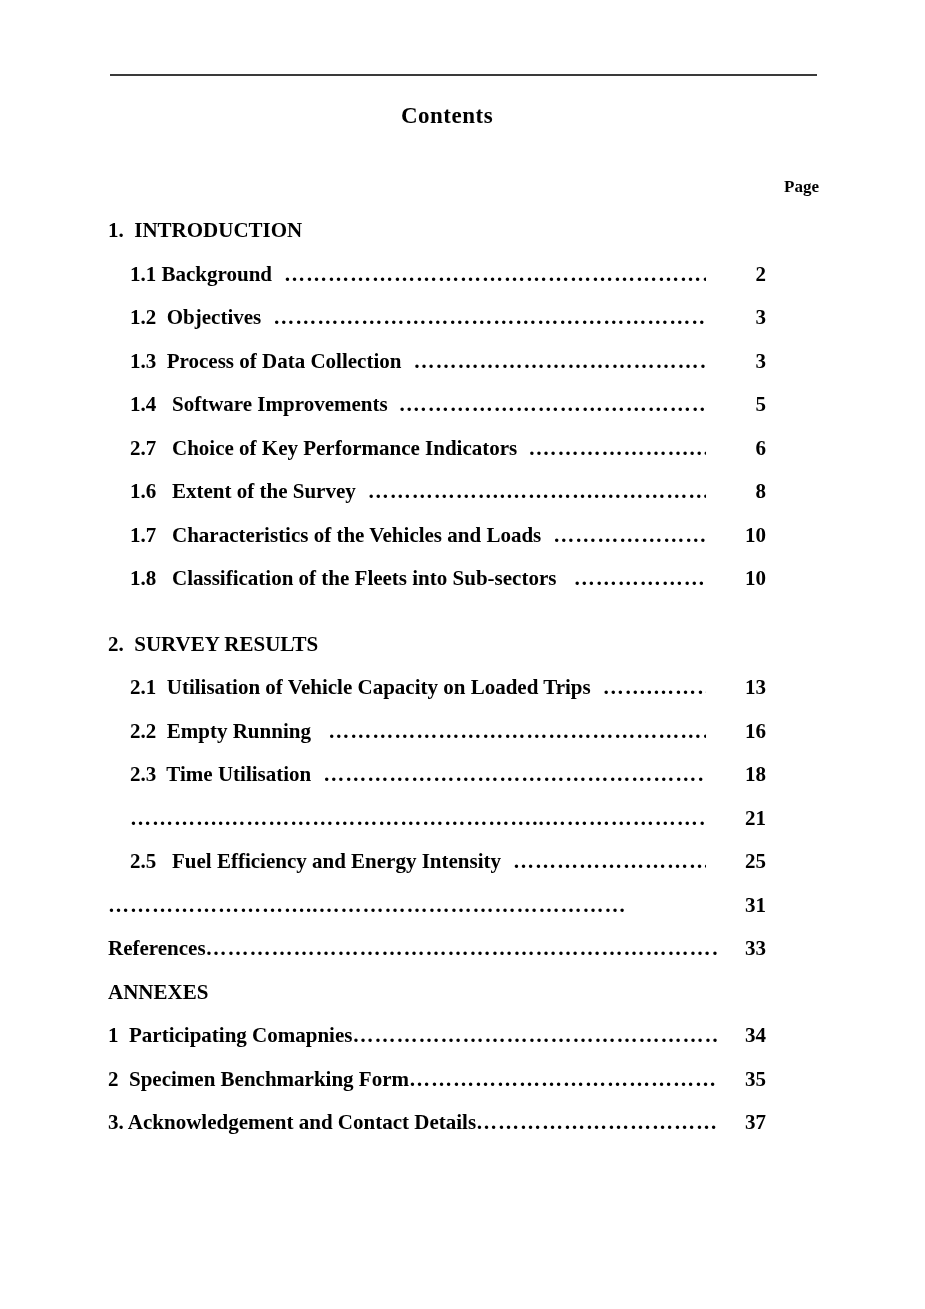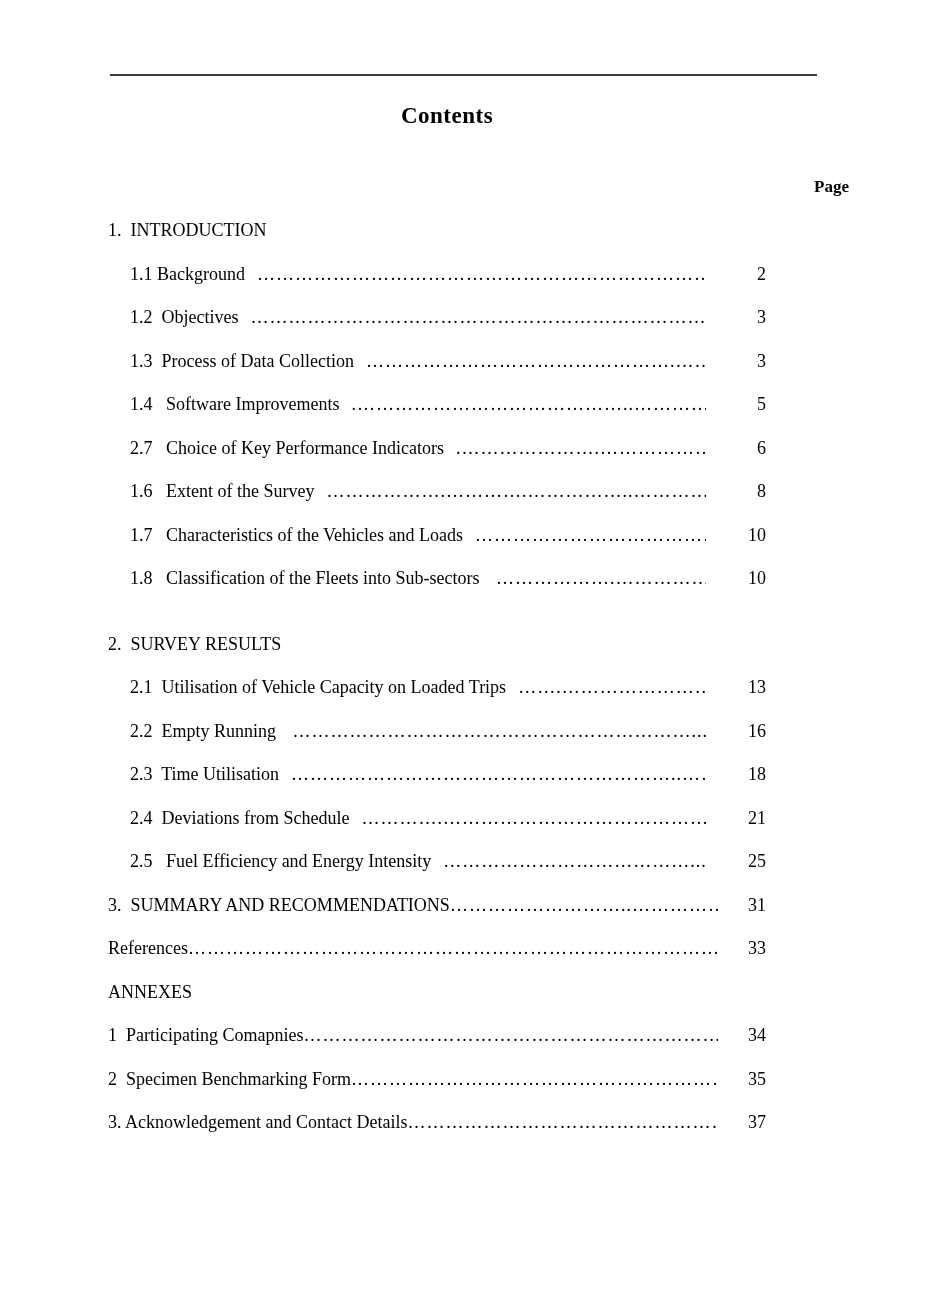--- a/index.html
+++ b/index.html
@@ -28,37 +28,37 @@
   h1.doc-title {
     margin: 25px 0 0 0;
     width: 894px;
     text-align: center;
     font-size: 23px;
     line-height: 30px;
     font-weight: bold;
     letter-spacing: 0.5px;
   }
   .page-col-label {
-    margin: 44px 76px 0 0;
+    margin: 44px 106px 0 0;
     text-align: right;
     font-size: 17px;
     line-height: 24px;
     font-weight: bold;
   }
   .toc {
     margin: 10px 0 0 108px;
     width: 662px;
   }
   .row {
     display: flex;
     align-items: baseline;
     line-height: 43.5px;
     height: 43.5px;
-    font-size: 18px;
-    font-weight: normal;
+    font-size: 21px;
+    font-weight: bold;
     white-space: pre;
   }
   .row.gap-before { margin-top: 22px; }
   .row.indent { padding-left: 22px; gap: 12px; }
   .row .label {
     flex: 0 0 auto;
     white-space: pre;
   }
   .row .dots {
     flex: 1 1 auto;
@@ -144,31 +144,29 @@
     <span class="label">2.2  Empty Running </span>
     <span class="dots">………………………………………………………...……………………………</span>
     <span class="pagenum">16</span>
   </div>
       <div class="row indent">
     <span class="label">2.3  Time Utilisation</span>
     <span class="dots">……………………………………………………..……………………………….</span>
     <span class="pagenum">18</span>
   </div>
       <div class="row indent">
-    <span class="label">2.4  Deviations from Schedule</span>
     <span class="dots">………….……………………………………..……………………………</span>
     <span class="pagenum">21</span>
   </div>
       <div class="row indent">
     <span class="label">2.5   Fuel Efficiency and Energy Intensity</span>
     <span class="dots">…………………………………...…….……………………</span>
     <span class="pagenum">25</span>
   </div>
       <div class="row">
-    <span class="label">3.  SUMMARY AND RECOMMENDATIONS</span>
     <span class="dots">………………………..……………………………………</span>
     <span class="pagenum">31</span>
   </div>
       <div class="row">
     <span class="label">References</span>
     <span class="dots">……………………………………………………………………………………………………</span>
     <span class="pagenum">33</span>
   </div>
       <div class="row">
     <span class="label">ANNEXES</span>

